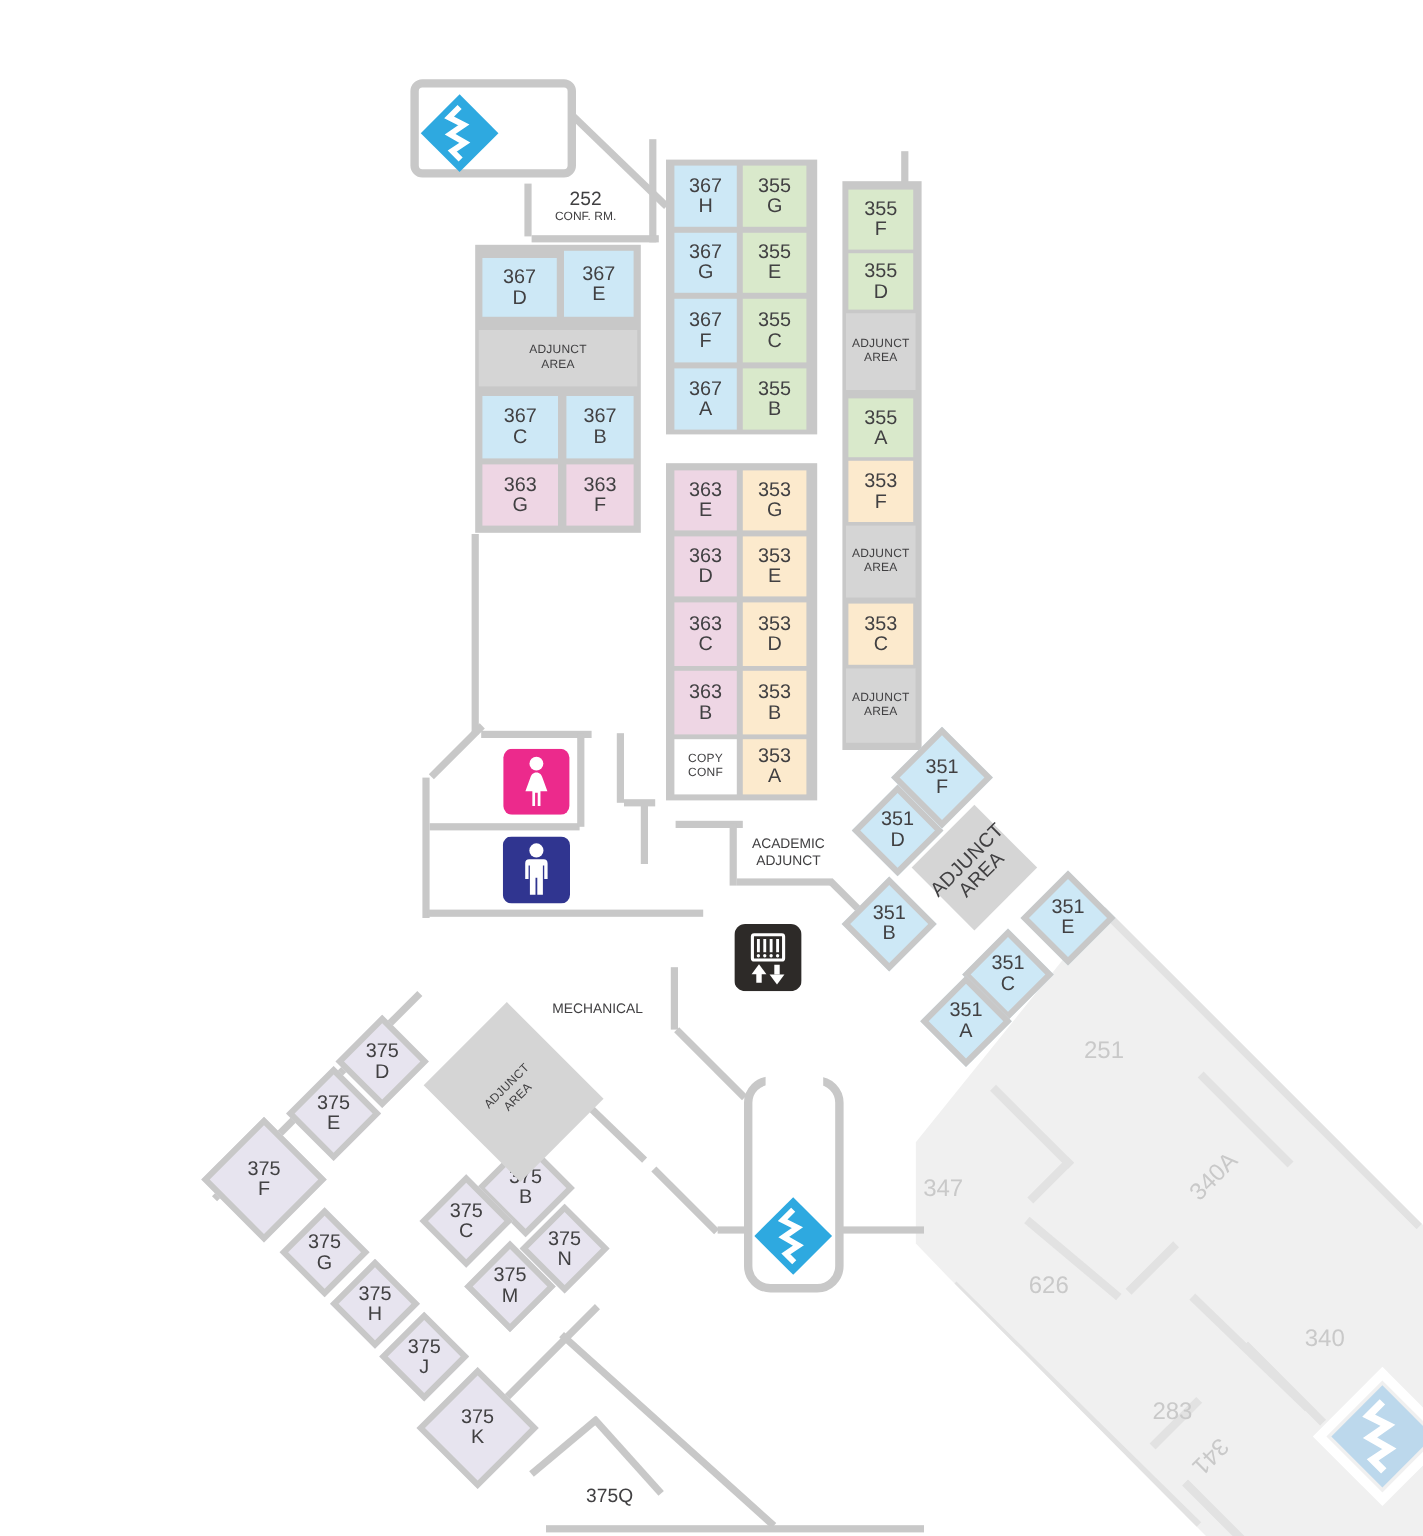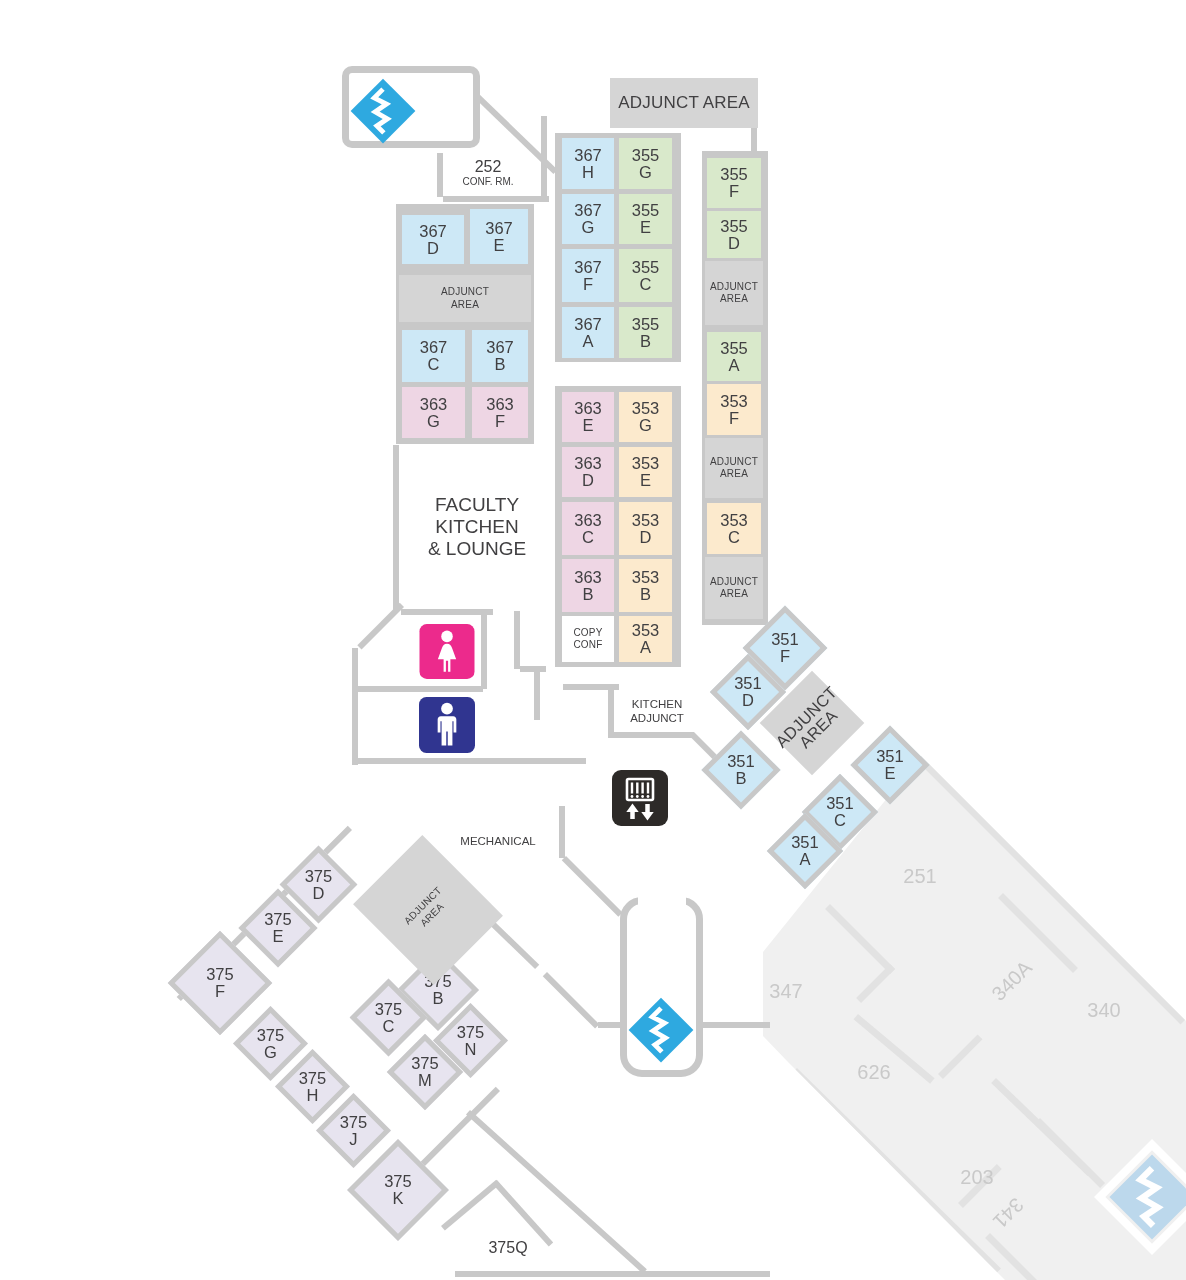--- a/index.html
+++ b/index.html
@@ -46,22 +46,22 @@
       <div class="wall dimwall" style="left: 1003px; top: 893px; width: 106px; transform: rotate(45deg);"></div>
       <div class="wall dimwall" style="left: 996px; top: 1078px; width: 134px; transform: rotate(44deg);"></div>
       <div class="wall dimwall" style="left: 797px; top: 1068px; width: 286px; transform: rotate(44.5deg);"></div>
       <div class="wall dimwall" style="left: 958px; top: 1203px; width: 55px; transform: rotate(-45deg);"></div>
       <div class="wall dimwall" style="left: 1040px; top: 1118px; width: 92px; transform: rotate(45deg);"></div>
       <div class="wall dimwall" style="left: 990px; top: 1233px; width: 80px; transform: rotate(45deg);"></div>
       <div class="dimlabel" style="left: 920px; top: 876px; transform: translate(-50%, -50%) rotate(0deg);">251</div>
       <div class="dimlabel" style="left: 786px; top: 991px; transform: translate(-50%, -50%) rotate(0deg);">347</div>
       <div class="dimlabel" style="left: 1012px; top: 981px; transform: translate(-50%, -50%) rotate(-45deg);">340A</div>
       <div class="dimlabel" style="left: 874px; top: 1072px; transform: translate(-50%, -50%) rotate(0deg);">626</div>
-      <div class="dimlabel" style="left: 1104px; top: 1010px; transform: translate(-50%, -50%) rotate(0deg);">340</div>
-      <div class="dimlabel" style="left: 977px; top: 1177px; transform: translate(-50%, -50%) rotate(0deg);">203</div>
+      <div class="dimlabel" style="left: 1104px; top: 1116px; transform: translate(-50%, -50%) rotate(0deg);">340</div>
+      <div class="dimlabel" style="left: 977px; top: 1177px; transform: translate(-50%, -50%) rotate(0deg);">283</div>
       <div class="dimlabel" style="left: 1008px; top: 1213px; transform: translate(-50%, -50%) rotate(135deg);">341</div>
     </div>
 
   <div id="layer-blocks">
       <div class="block" style="left: 396px; top: 204px; width: 138px; height: 240px;"></div>
       <div class="block" style="left: 555px; top: 133px; width: 126px; height: 229px;"></div>
       <div class="block" style="left: 555px; top: 386px; width: 126px; height: 281px;"></div>
       <div class="block" style="left: 702px; top: 151px; width: 66px; height: 474px;"></div>
     </div>
   <div id="layer-walls">
@@ -333,21 +333,20 @@
         </div>
       </div>
       <div class="dia" style="left: 398px; top: 1045px; width: 54px; height: 54px; background: rgb(231, 228, 239);">
         <div class="inner" style="transform: rotate(-45deg);">
           <div>375</div>
           <div>M</div>
         </div>
       </div>
     </div>
 
-  <div class="header-box">ADJUNCT AREA</div>
 
   <div class="para">
     <div class="inner small">
       <div>ADJUNCT</div>
       <div>AREA</div>
     </div>
   </div>
 
   <div class="sw" style="left:342px;top:66px;width:138px;height:82px;border-radius:10px;"></div>
   <div class="sw" style="left:620px;top:897px;width:83px;height:180px;border-radius:22px;"></div>
@@ -389,25 +388,20 @@
     <path d="M20.5 49V41" stroke="#fff" stroke-width="4.5"></path>
     <path d="M20.5 33.5l6.2 8.4H14.3z" fill="#fff"></path>
     <path d="M35.5 34v8" stroke="#fff" stroke-width="4.5"></path>
     <path d="M35.5 50.5l-6.2-8.4h12.4z" fill="#fff"></path>
   </svg>
 
   <div class="maplabel" style="left:488px;top:172px;font-size:16px;">
     <div>252</div>
     <div style="font-size:10px;">CONF. RM.</div>
   </div>
-  <div class="maplabel" style="left:477px;top:527px;font-size:19px;line-height:22px;">
-    <div>FACULTY</div>
-    <div>KITCHEN</div>
-    <div>&amp; LOUNGE</div>
-  </div>
   <div class="maplabel" style="left:657px;top:711px;font-size:11.5px;line-height:14px;">
-    <div>KITCHEN</div>
+    <div>ACADEMIC</div>
     <div>ADJUNCT</div>
   </div>
   <div class="maplabel" style="left:498px;top:841px;font-size:11.5px;">MECHANICAL</div>
   <div class="maplabel" style="left:508px;top:1248px;font-size:16px;">375Q</div>
 
 </div>
 
 </body></html>

